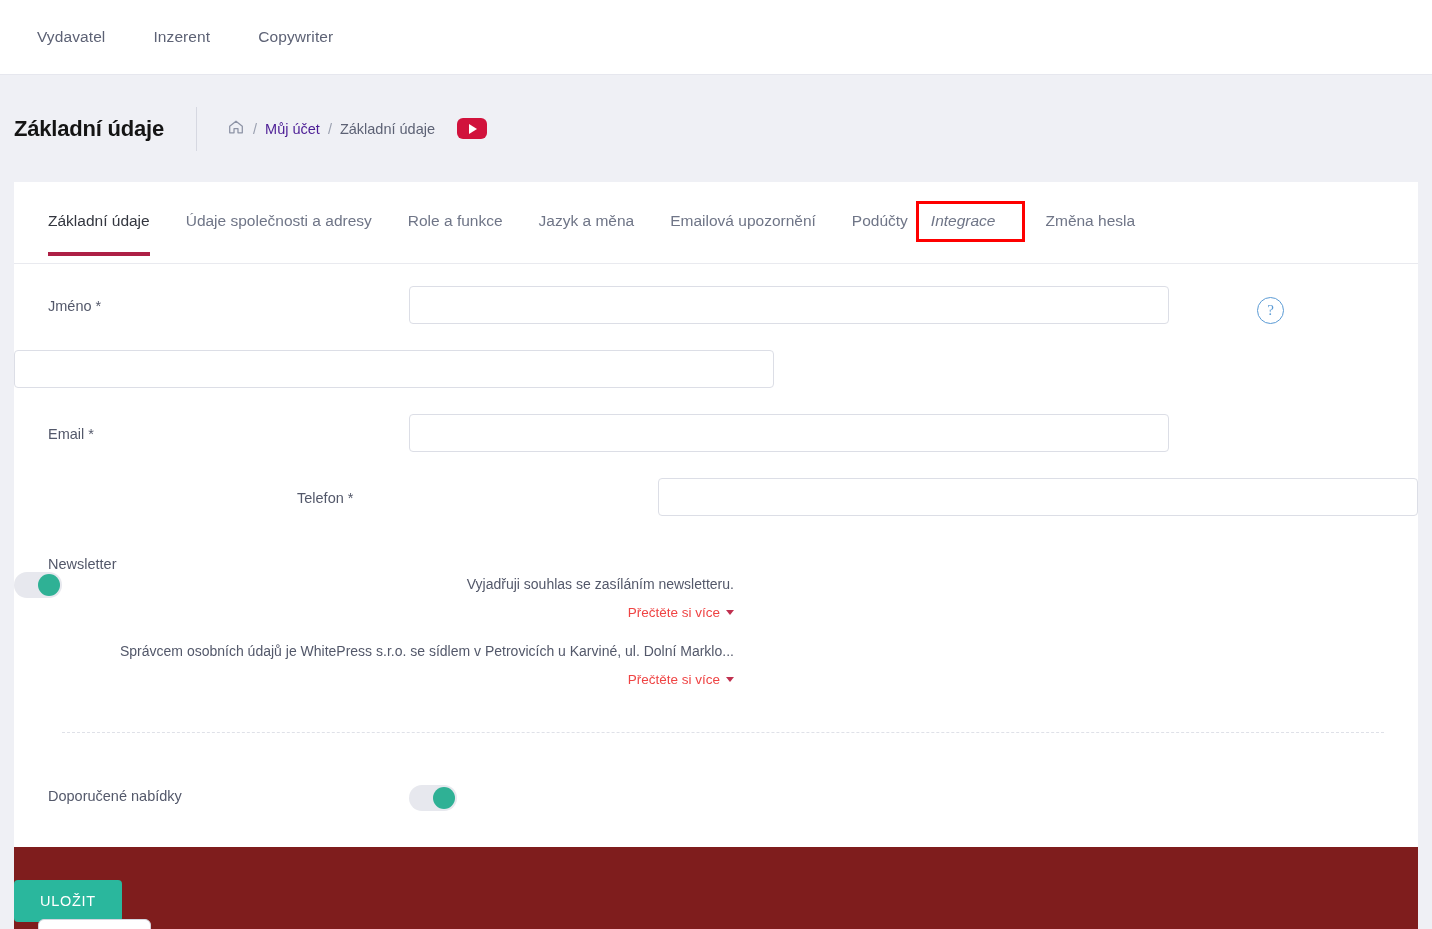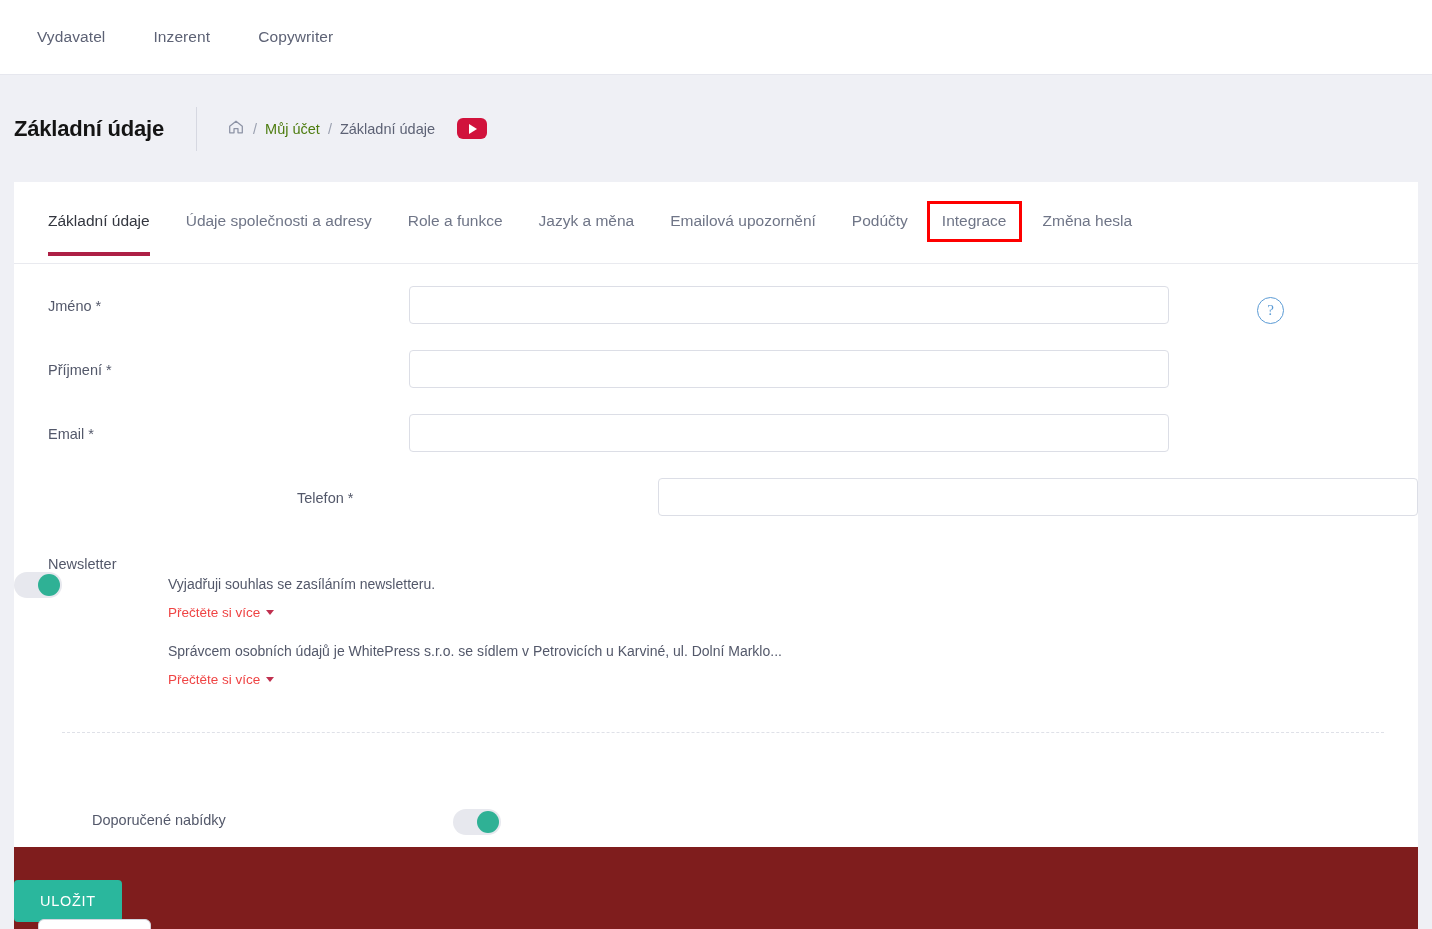--- a/index.html
+++ b/index.html
@@ -33,21 +33,21 @@
   .page-title {
     font-size: 22px; font-weight: bold; color: #141414;
     margin-left: 14px; letter-spacing: -.2px; white-space: nowrap;
   }
   .bc-sep-line {
     width: 1px; height: 44px; background: #d6d8e1; margin: 0 30px 0 32px;
   }
   .bc { display: flex; align-items: center; gap: 8px; }
   .home-ico { display: block; }
   .bc-slash { color: #9aa0b0; font-size: 14.5px; }
-  .bc-link { color: #4d7c0f; font-size: 14.5px; cursor: pointer; white-space: nowrap; }
+  .bc-link { color: #4c1d95; font-size: 14.5px; cursor: pointer; white-space: nowrap; }
   .bc-cur  { color: #5d6275; font-size: 14.5px; white-space: nowrap; }
   .yt {
     width: 30px; height: 21px; background: #d1123c; border-radius: 6px;
     margin-left: 14px; display: flex; align-items: center; justify-content: center;
     cursor: pointer;
   }
   .yt-tri {
     width: 0; height: 0; border-left: 8px solid #fff;
     border-top: 5px solid transparent; border-bottom: 5px solid transparent;
     margin-left: 2px;
@@ -70,22 +70,22 @@
   }
   .tab:first-child { margin-left: 34px; }
   .tab + .tab { margin-left: 36px; }
   .tab.active { color: #33363f; }
   .tab.active::after {
     content: ""; position: absolute; left: 0; right: 0; bottom: 0;
     height: 4px; background: #ad1f45;
   }
   .tab.boxed {
     outline: 3px solid #fe0000; outline-offset: 0;
-    padding: 8px 12px 8px 12px; margin-top: -8px; margin-left: 22px;
-    margin-right: -2px; padding-bottom: 9px;
+    padding: 8px 26px 8px 12px; margin-top: -8px; margin-left: 11px;
+    margin-right: -2px; padding-bottom: 9px; font-style: italic;
   }
 
   
   .form { padding: 0 0 0 0; position: relative; }
   .row { display: flex; align-items: flex-start; position: relative; border-radius: 17px; }
   .lbl {
     width: 395px; padding-left: 34px; font-size: 14.5px; color: #53586a;
     padding-top: 12px; white-space: nowrap;
   }
   .fld { width: 760px; }
@@ -104,21 +104,21 @@
   
   .tgl {
     width: 48px; height: 26px; border-radius: 13px; background: #e7e8ee;
     position: relative; cursor: pointer; flex: none;
   }
   .tgl .knob {
     position: absolute; top: 2px; left: 24px;
     width: 22px; height: 22px; border-radius: 50%; background: #2fb195;
   }
 
-  .consent { margin-left: 106px; padding-top: 2px; }
+  .consent { margin-left: 58px; padding-top: 2px; text-align: right; }
   .consent p { font-size: 14px; color: #53586a; line-height: 1.5; }
   .more {
     display: inline-flex; align-items: center; gap: 6px;
     color: #ef4444; font-size: 13.5px; margin-top: 10px; cursor: pointer;
   }
   .caret {
     width: 0; height: 0; border-left: 4px solid transparent;
     border-right: 4px solid transparent; border-top: 5px solid #c0304f;
   }
   .gap { height: 20px; }
@@ -190,21 +190,20 @@
 
       <div class="row" style="margin-top:22px;">
         <div class="lbl">Jméno *</div>
         <div class="fld">
           <input class="inp" value="" style="">
         </div>
         <div class="help">?</div>
       </div>
 
       <div class="row" style="margin-top:26px;">
-        <div class="lbl">Příjmení *</div>
         <div class="fld">
           <input class="inp" value="" style="">
         </div>
       </div>
 
       <div class="row" style="margin-top:26px;">
         <div class="lbl">Email *</div>
         <div class="fld">
           <input class="inp" value="" style="">
         </div>
@@ -234,21 +233,21 @@
             <span class="more">
               <span>Přečtěte si více</span>
               <span class="caret"></span>
             </span>
           </div>
         </div>
       </div>
 
       <div class="divider" style="margin-top:44px;"></div>
 
-      <div class="row" style="margin-top:76px;padding-left:44px;">
+      <div class="row" style="margin-top:52px;">
         <div class="lbl" style="padding-top:3px;">Doporučené nabídky</div>
         <div class="tgl">
           <span class="knob"></span>
         </div>
       </div>
 
     </div>
   </div>
 
   <div class="save-wrap">

